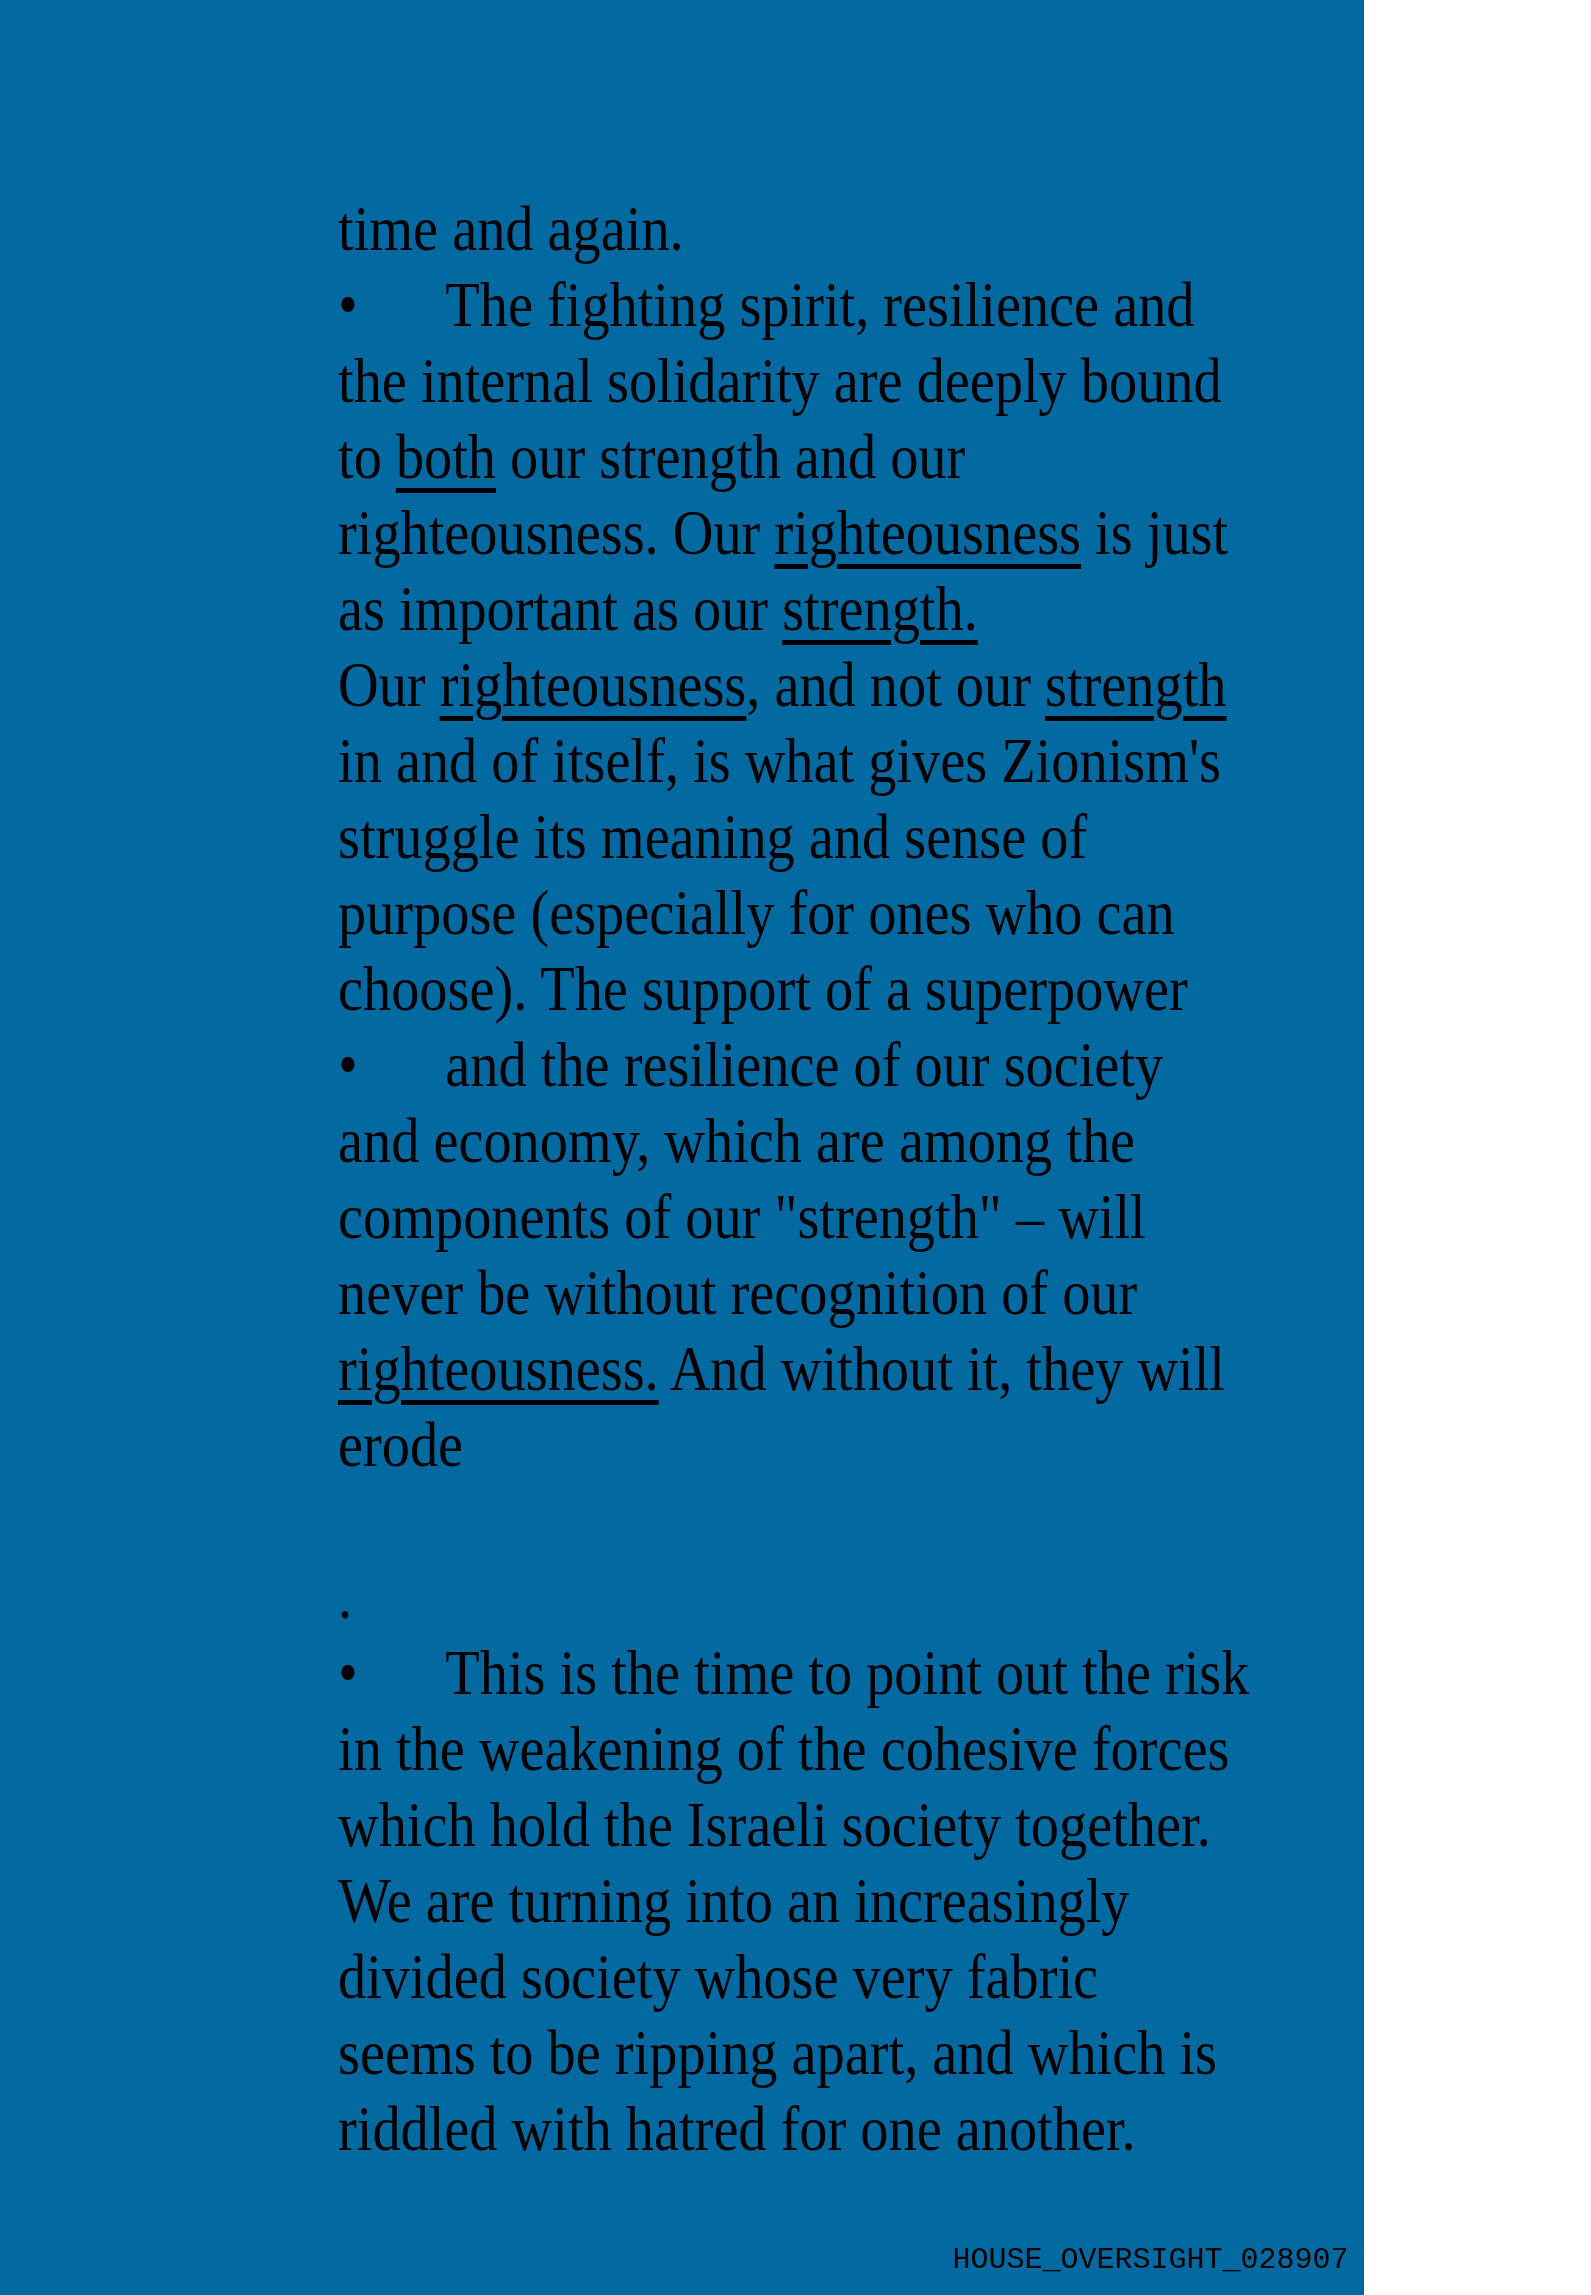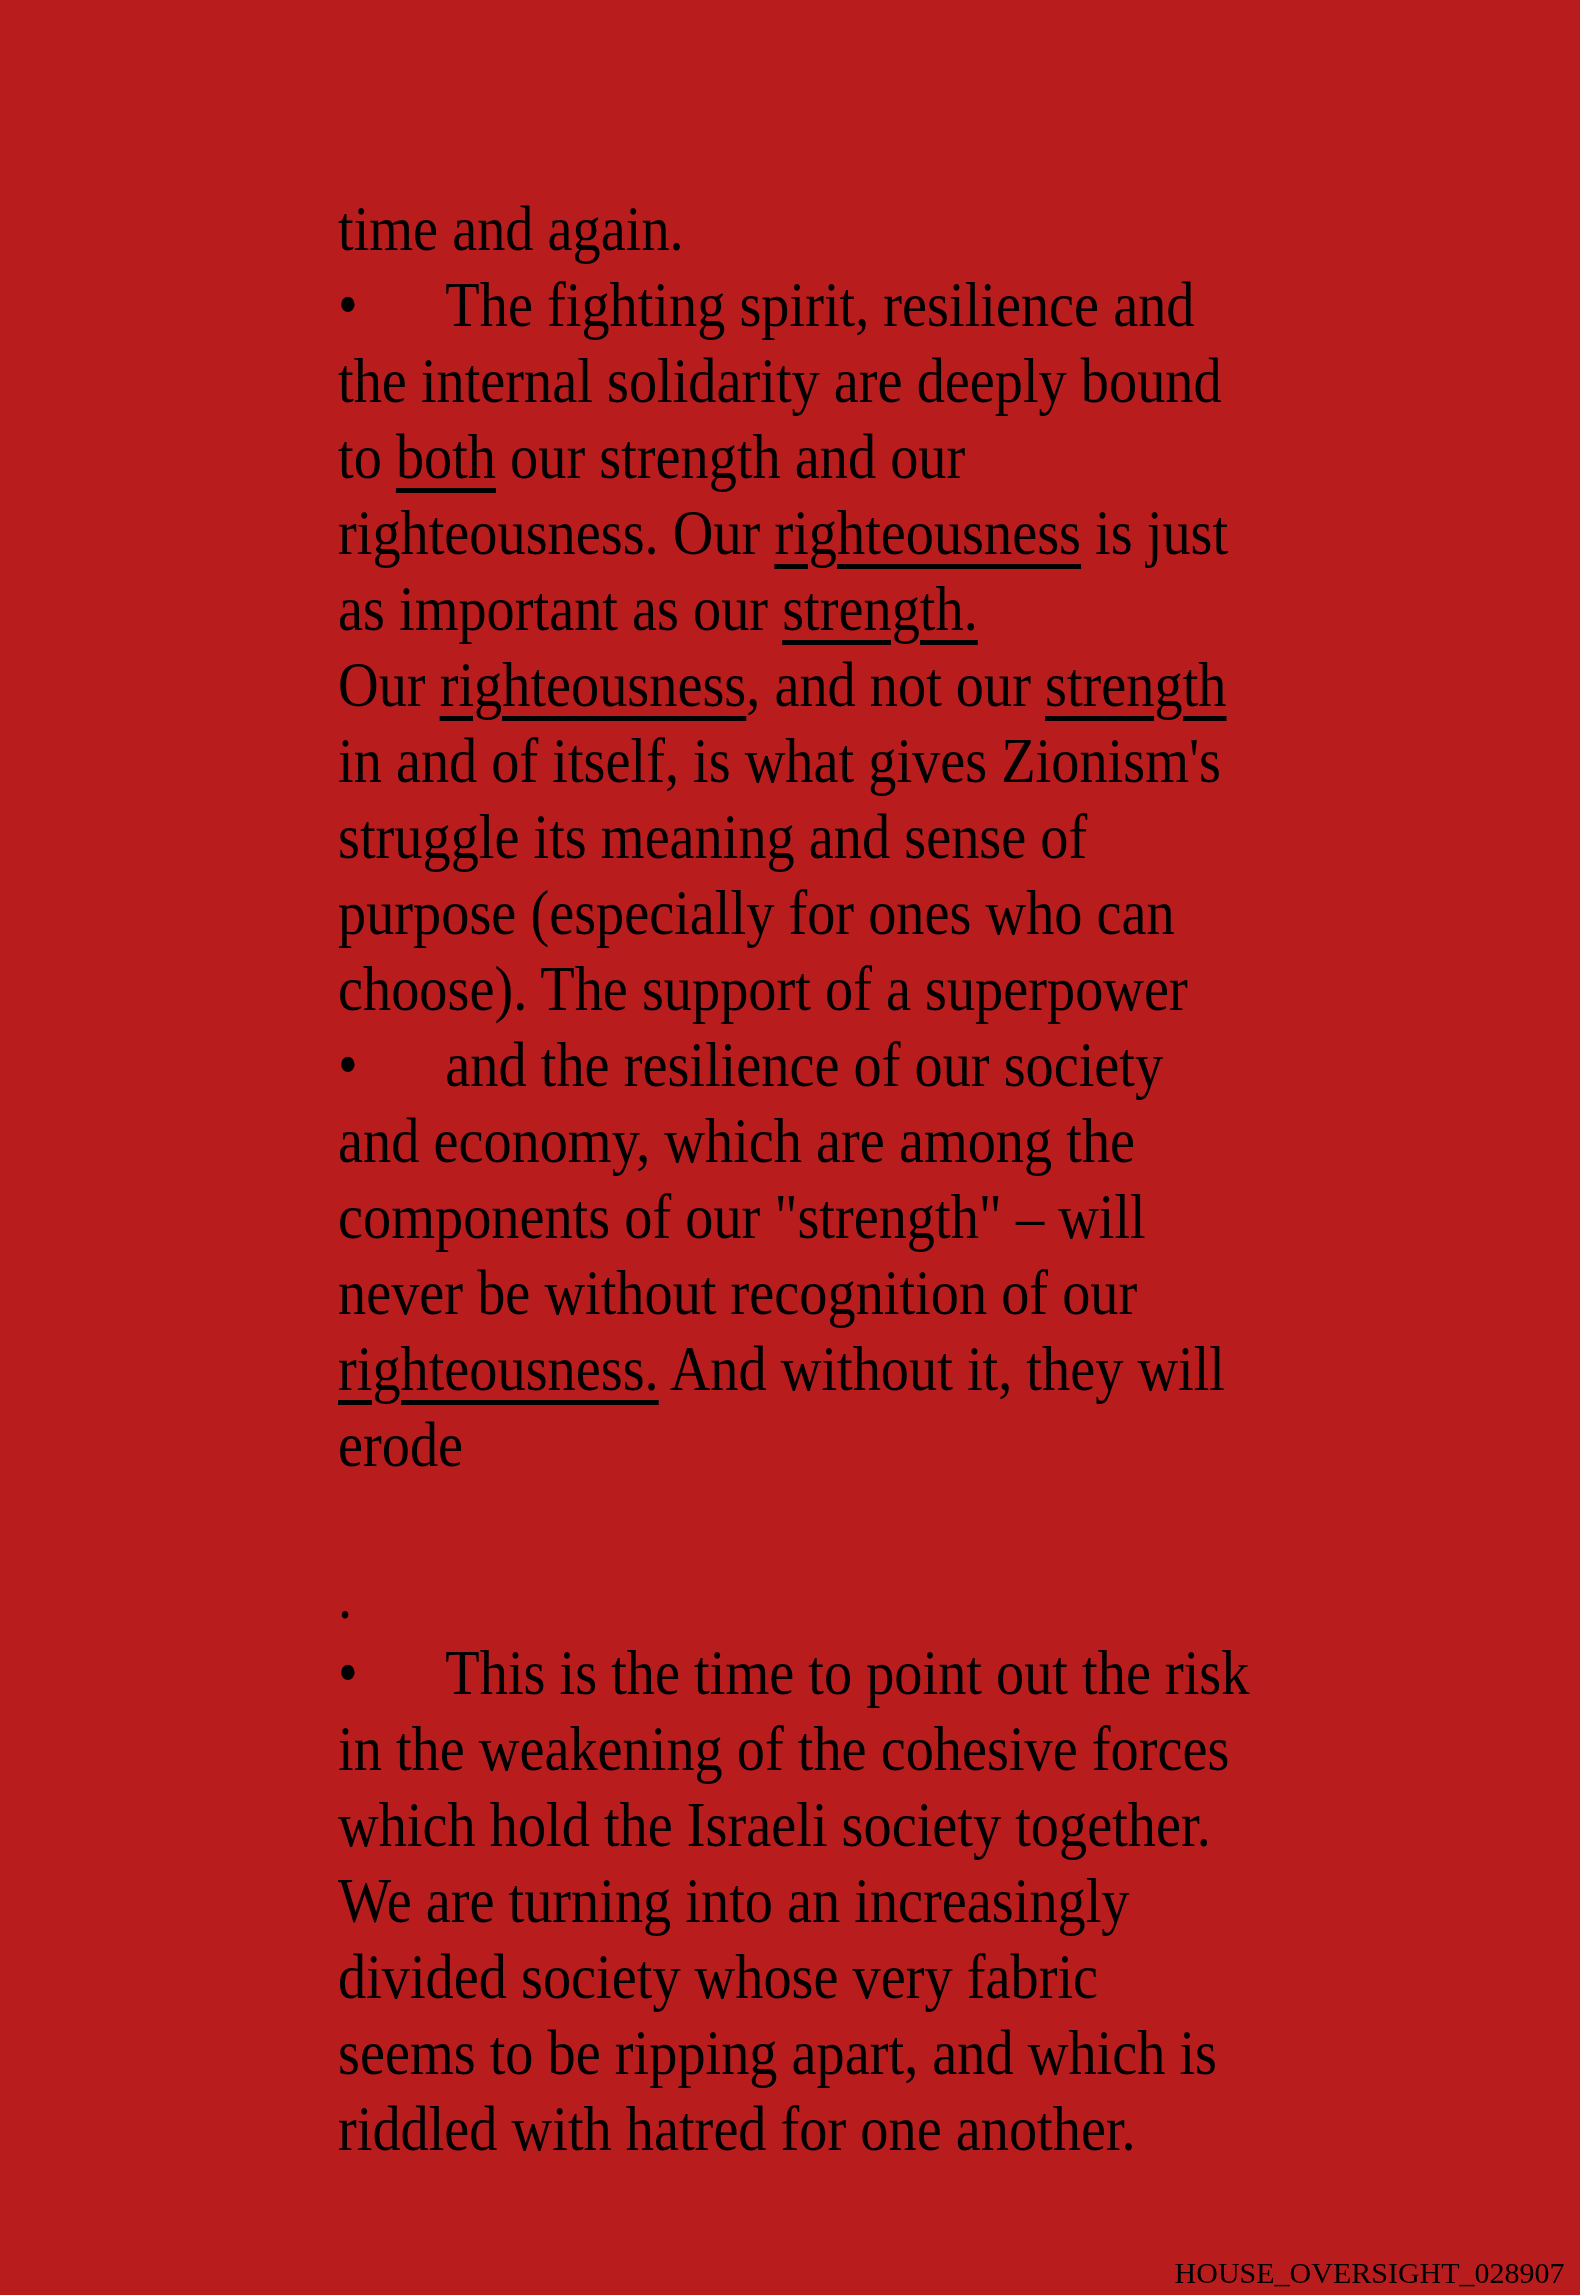--- a/index.html
+++ b/index.html
@@ -2,23 +2,23 @@
 <html style="font-size:10.3px"><head>
 <meta charset="utf-8">
 <style>
   html, body {
     margin: 0;
     padding: 0;
     background: #ffffff;
   }
   #page {
     position: relative;
-    width: 1580px;
+    width: 1364px;
     height: 2295px;
-    background: #b91c1c;
+    background: #0369a1;
     overflow: hidden;
     color: #000000;
   }
   #text-block {
     position: absolute;
     left: 338px;
     top: 191px;
     transform: scaleX(0.88);
     transform-origin: 0 0;
     font-family: "Liberation Serif", "DejaVu Serif", serif;
@@ -36,25 +36,24 @@
   }
   .seg-u {
     text-decoration: underline;
     text-decoration-thickness: 4.5px;
     text-underline-offset: 9.6px;
   }
   #bates {
     position: absolute;
     right: 15.4px;
     top: 2244px;
-    font-family: Liberation Serif, serif;
+    font-family: Liberation Mono, monospace;
     font-size: 30px;
     line-height: 1.1;
     color: #000000;
-    margin-top: 12px;
   }
 </style>
 </head>
 <body>
 
 <div id="page">
   <div id="text-block">
       <div class="line"><span class="seg">time and again.</span></div>
       <div class="line"><span class="bullet-marker">•</span><span class="seg">The fighting spirit, resilience and</span></div>
       <div class="line"><span class="seg">the internal solidarity are deeply bound</span></div>

